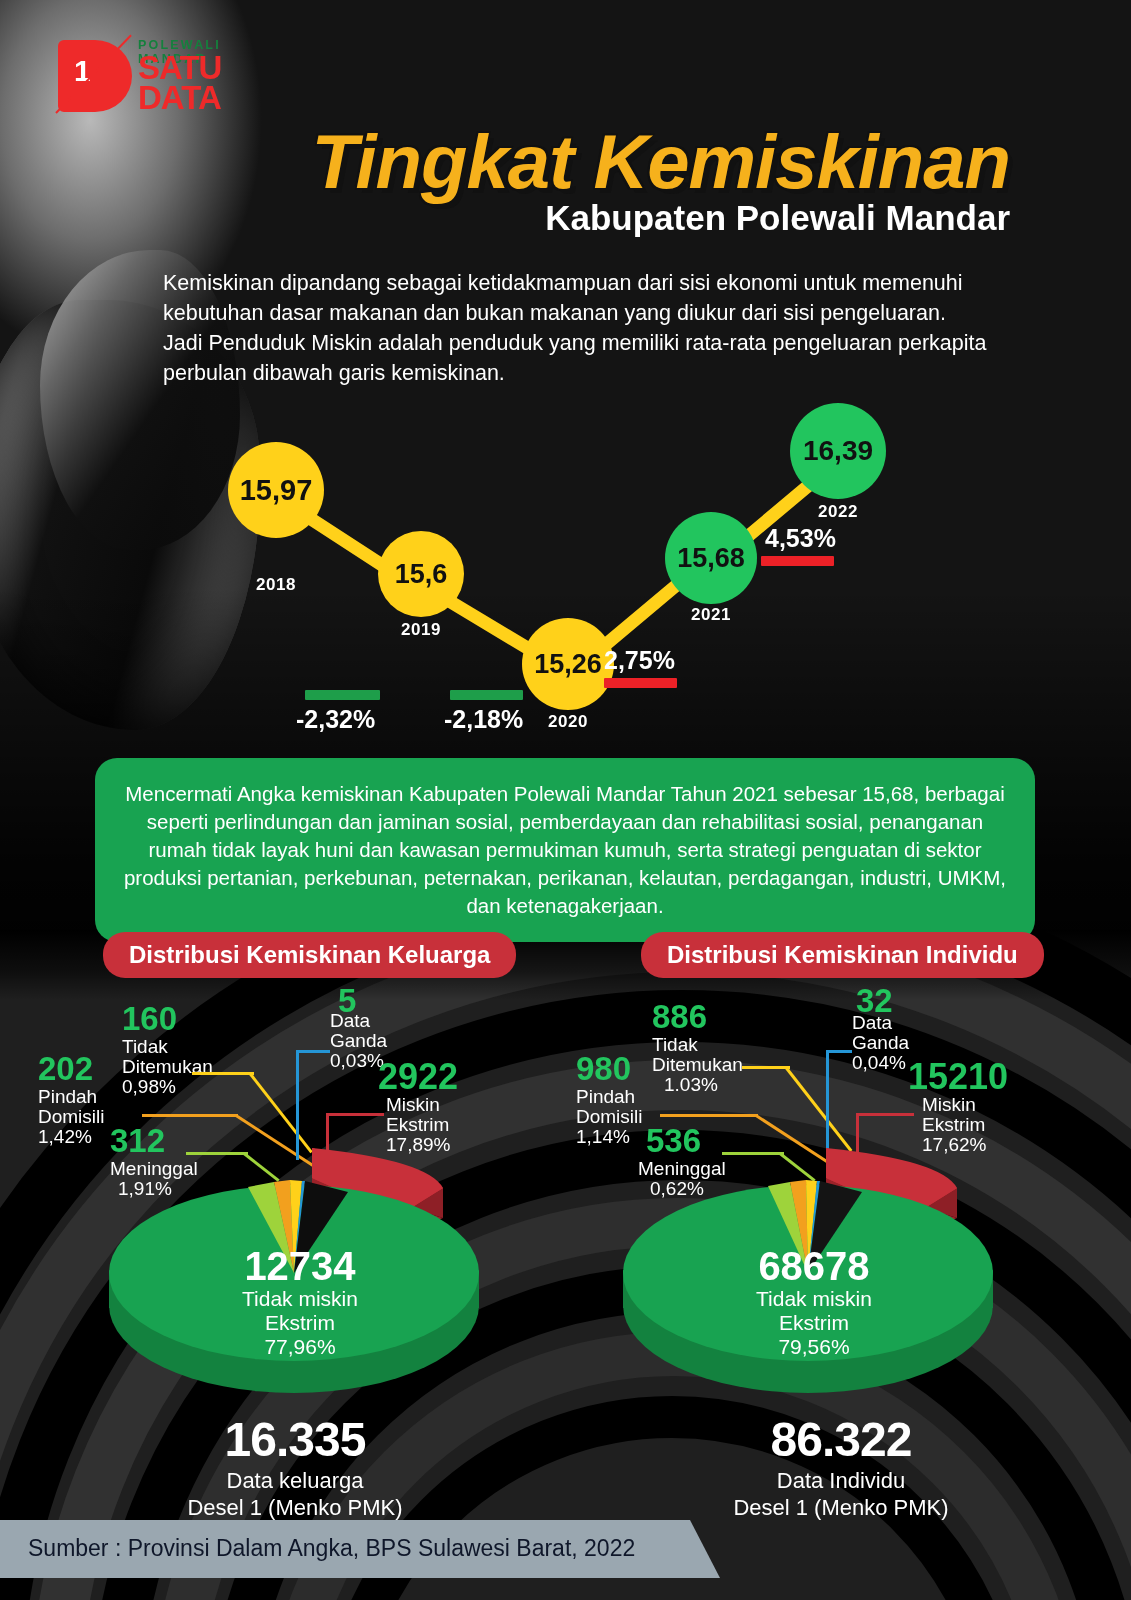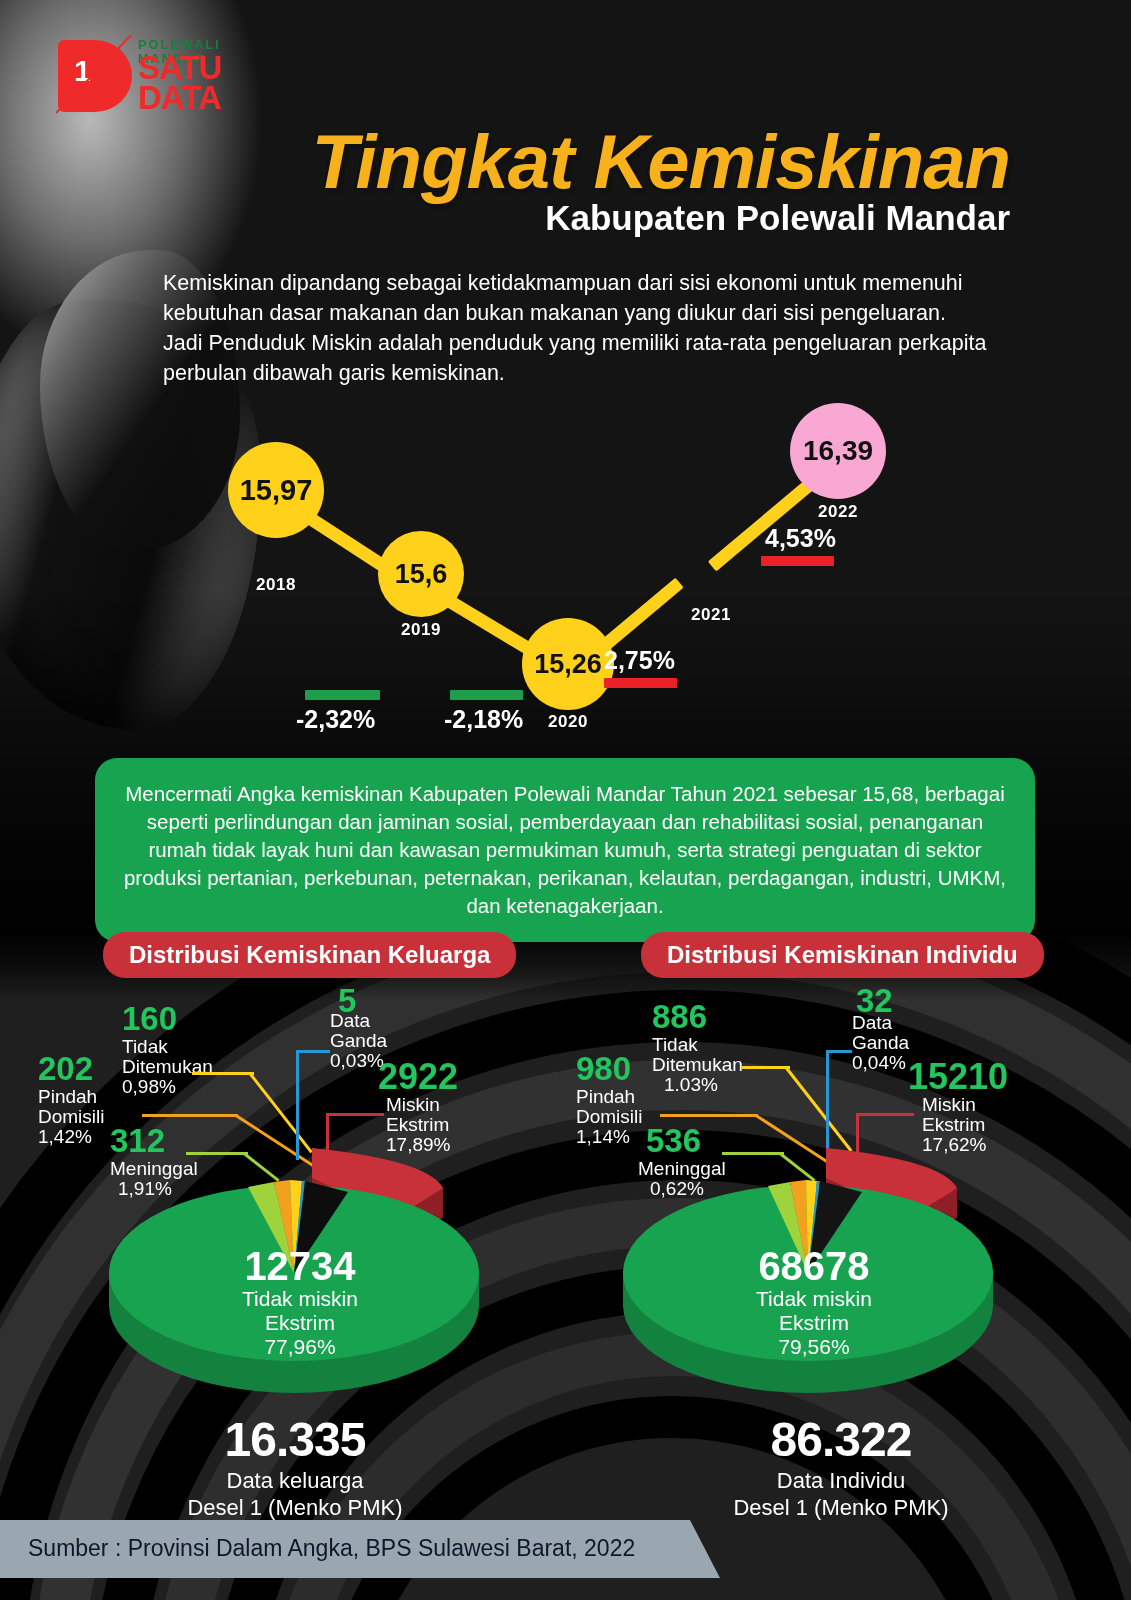--- a/index.html
+++ b/index.html
@@ -63,21 +63,21 @@
   
   .intro{position:absolute;left:163px;top:268px;width:880px;color:#fff;font-size:21.5px;line-height:30px;}
   .intro div{white-space:nowrap;}
 
   
   .chart{position:absolute;left:0;top:390px;width:1131px;height:360px;}
   .seg{position:absolute;height:13px;background:#ffd11a;border-radius:2px;transform-origin:left center;}
   .node{position:absolute;border-radius:50%;display:flex;align-items:center;justify-content:center;
     color:#111;font-weight:bold;}
   .node.y{background:#ffd11a;}
-  .node.r{background:#f9a8d4;}
+  .node.r{background:#22c55e;}
   .ylab{position:absolute;color:#fff;font-size:17px;font-weight:bold;text-align:center;letter-spacing:.5px;}
   .chg{position:absolute;color:#fff;font-size:25px;font-weight:bold;}
   .bar{position:absolute;height:10px;border-radius:1px;}
   .bar.g{background:#1e9e4a;}
   .bar.rd{background:#ec2127;}
 
   
   .note{position:absolute;left:95px;top:758px;width:940px;background:#18a351;border-radius:22px;
     padding:22px 26px;box-sizing:border-box;color:#fff;font-size:20.5px;line-height:28px;text-align:center;}
   .note div{white-space:nowrap;}
@@ -158,20 +158,21 @@
 
     <div class="node y" style="left:228px;top:52px;width:96px;height:96px;font-size:29px;">15,97</div>
     <div class="ylab" style="left:228px;top:152px;width:96px;margin-top:33px;">2018</div>
 
     <div class="node y" style="left:378px;top:141px;width:86px;height:86px;font-size:27px;">15,6</div>
     <div class="ylab" style="left:378px;top:230px;width:86px;">2019</div>
 
     <div class="node y" style="left:522px;top:228px;width:92px;height:92px;font-size:27px;">15,26</div>
     <div class="ylab" style="left:522px;top:322px;width:92px;">2020</div>
 
+    <div class="node r" style="left:665px;top:122px;width:92px;height:92px;font-size:27px;">15,68</div>
     <div class="ylab" style="left:665px;top:215px;width:92px;">2021</div>
 
     <div class="node r" style="left:790px;top:13px;width:96px;height:96px;font-size:28px;">16,39</div>
     <div class="ylab" style="left:790px;top:112px;width:96px;">2022</div>
 
     <div class="bar g" style="left:305px;top:300px;width:75px;"></div>
     <div class="chg" style="left:296px;top:315px;">-2,32%</div>
 
     <div class="bar g" style="left:450px;top:300px;width:73px;"></div>
     <div class="chg" style="left:444px;top:315px;">-2,18%</div>

